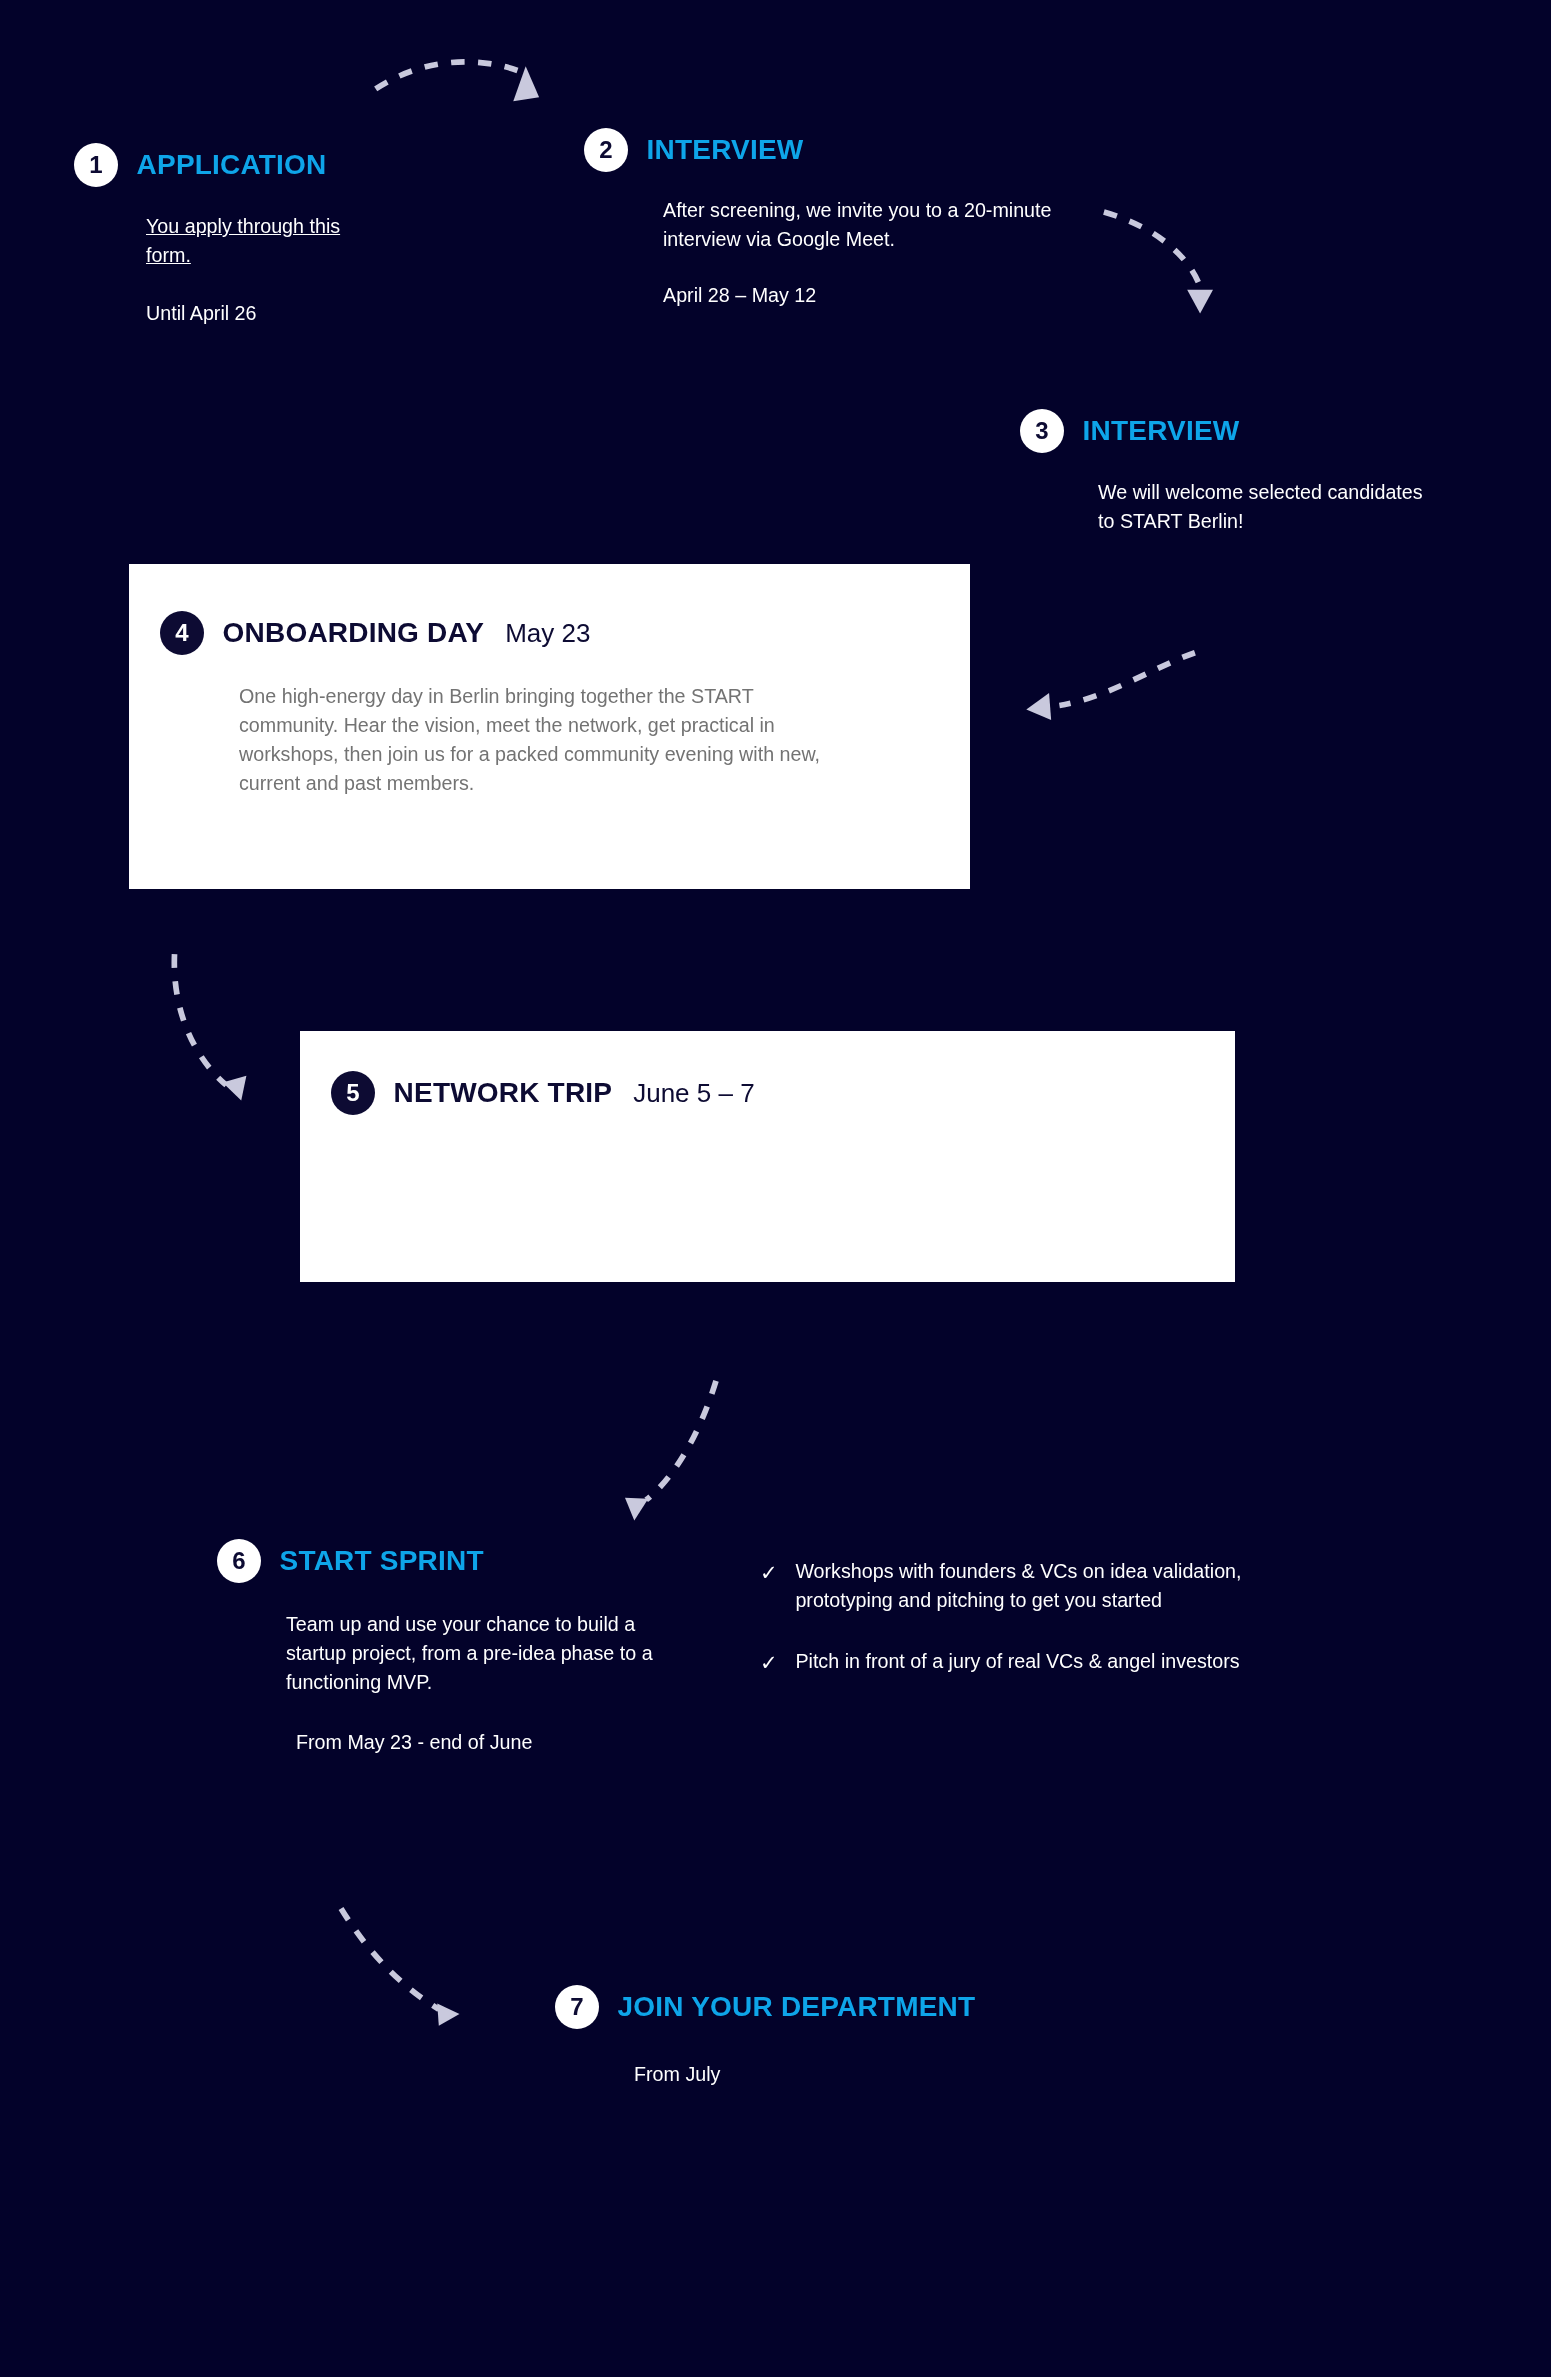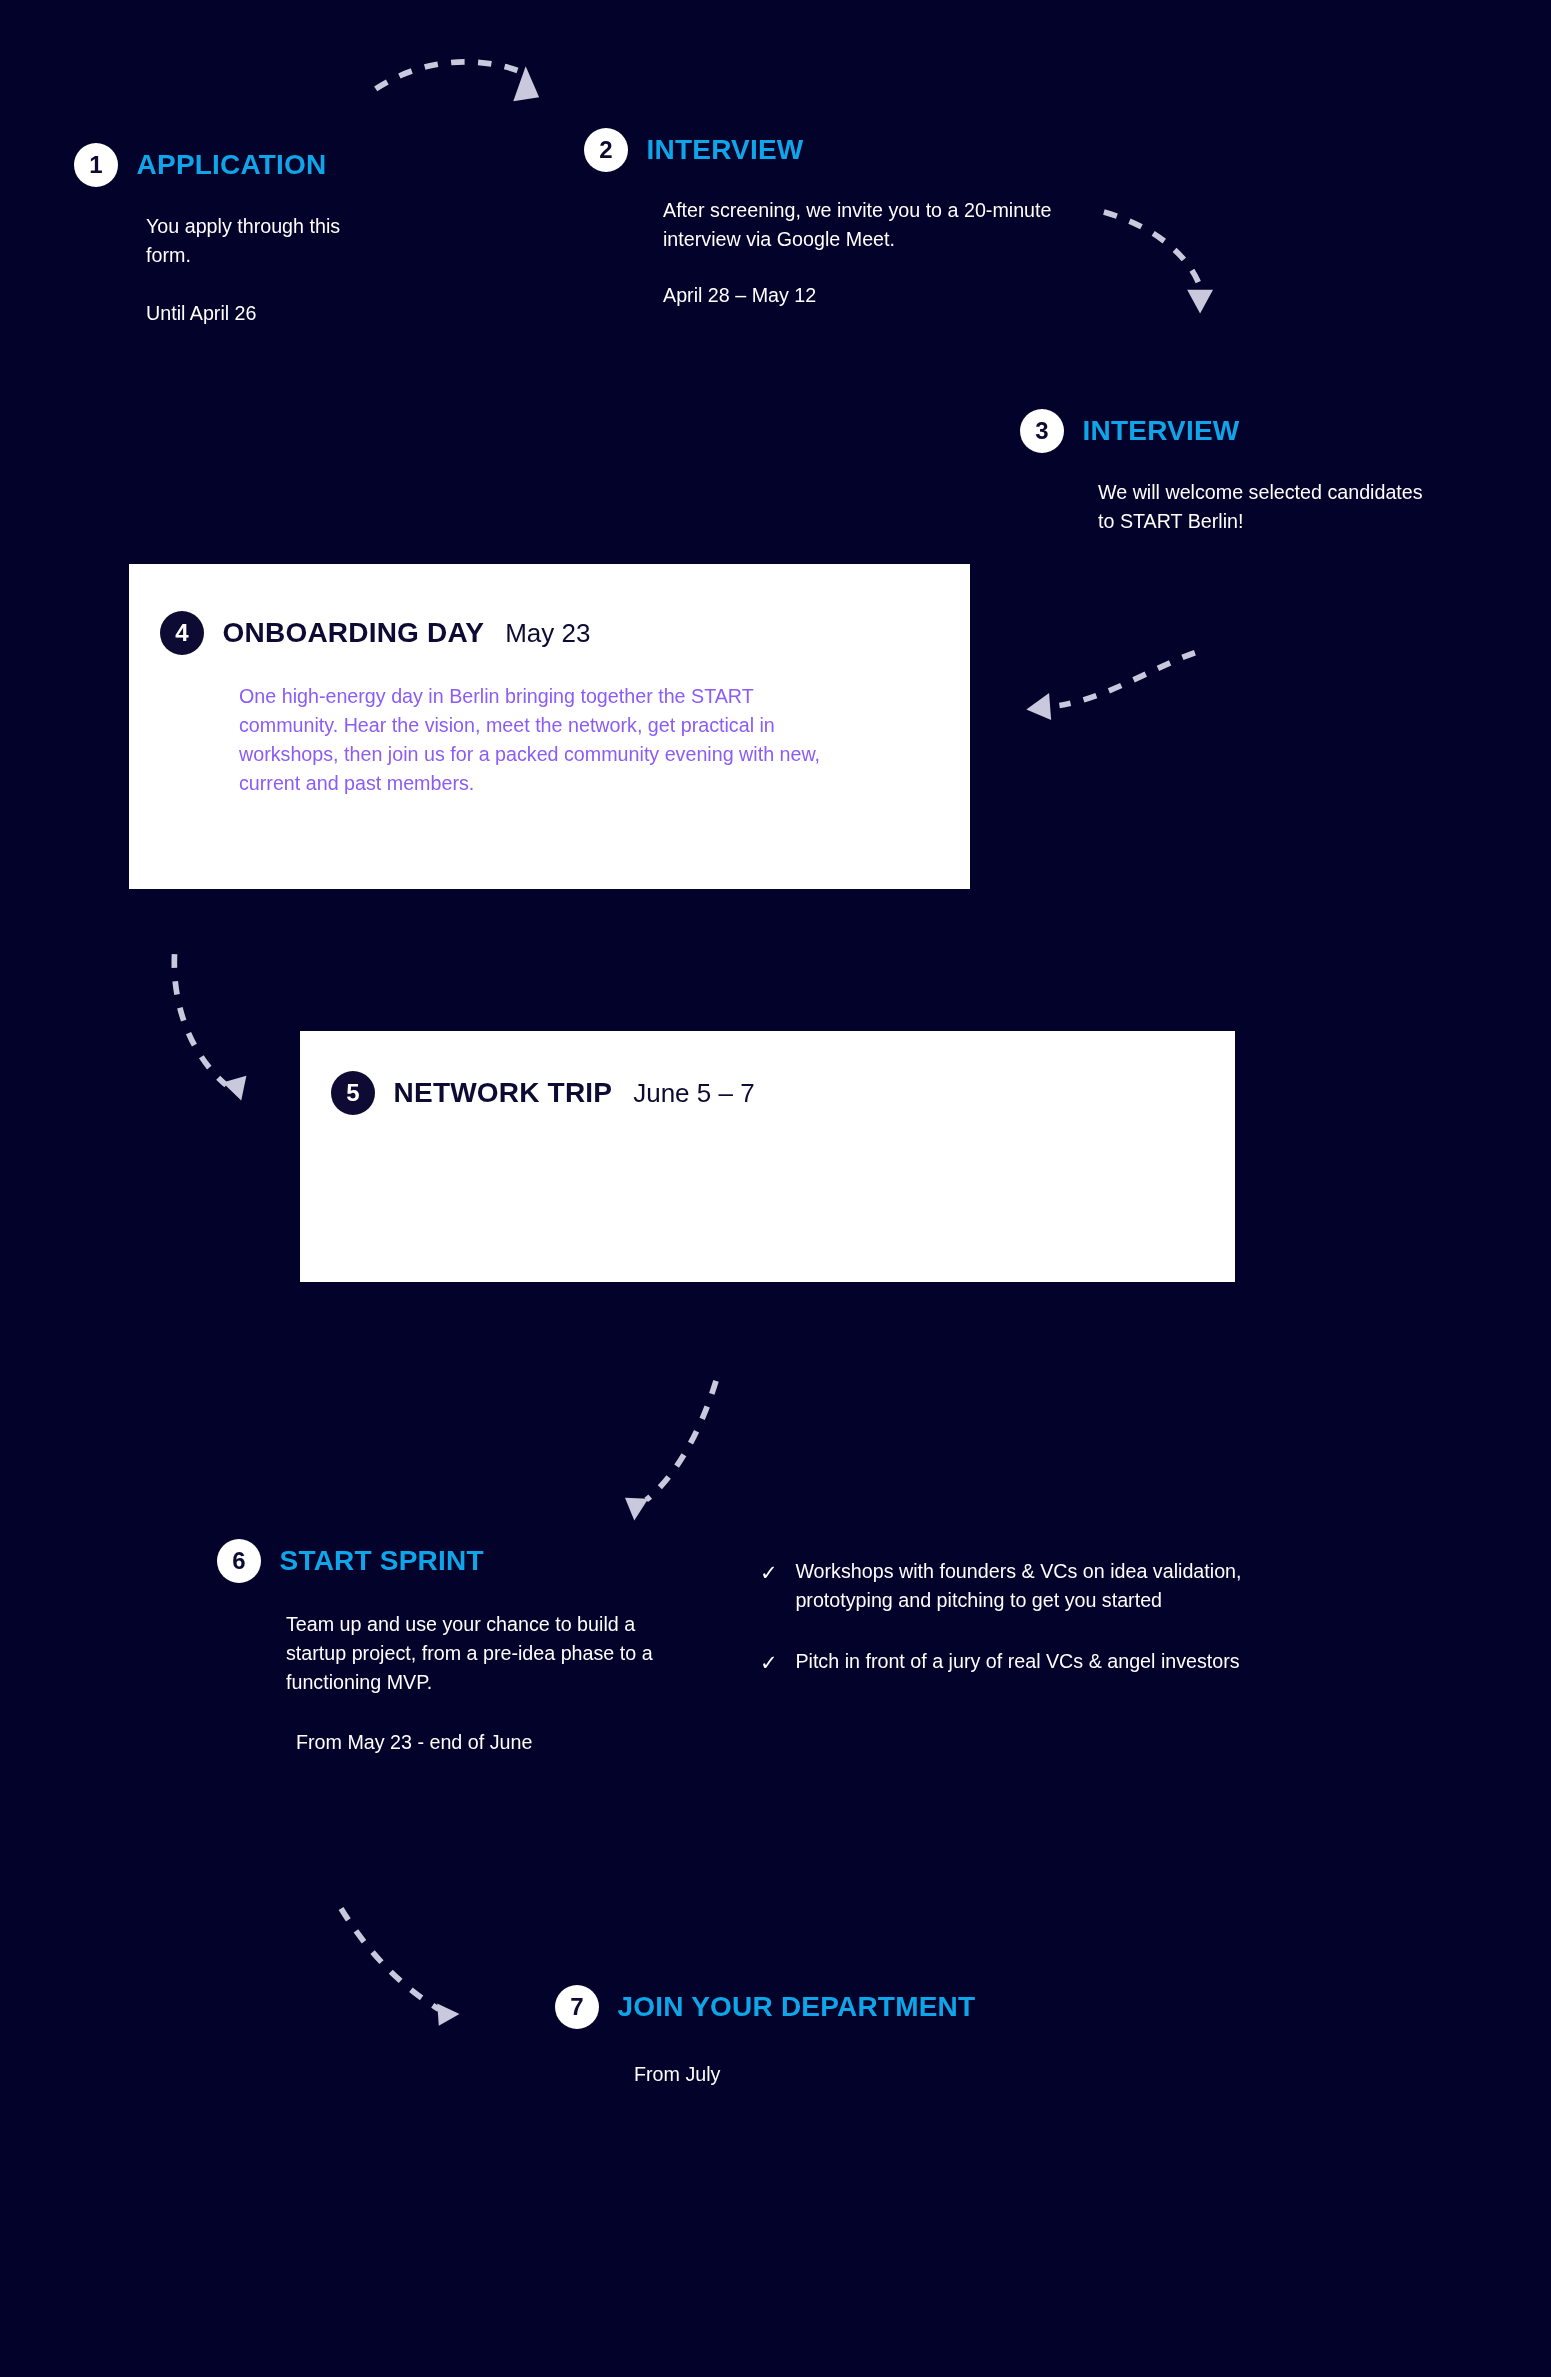--- a/index.html
+++ b/index.html
@@ -77,21 +77,21 @@
     color: #ffffff;
     font-weight: 400;
   }
 
   
   .card {
     position: absolute;
     background: #ffffff;
   }
   .card .step-title { color: #0d0b33; }
-  .card .step-body  { color: #8b5cf6; }
+  .card .step-body  { color: #737373; }
 
   
   .check-list {
     position: absolute;
   }
   .check-item {
     display: flex;
     align-items: flex-start;
     margin-bottom: 32px;
   }
@@ -131,21 +131,21 @@
       <polygon points="1253,2898 1226,2940 1208,2896"></polygon>
       <polygon points="845,3874 888,3894 848,3917"></polygon>
     </g>
   </svg>
 
   <div class="step" style="left:74px; top:143px; width:362px;">
     <div class="step-head">
       <div class="num-circle">1</div>
       <div class="step-title">APPLICATION</div>
     </div>
-    <div class="step-body" style="margin-left:72px; margin-top:25px; width:222px;">You apply through this form.</div>
+    <div class="step-body" style="margin-left:72px; margin-top:25px; width:222px;text-decoration:underline;">You apply through this form.</div>
     <div class="step-date" style="margin-left:72px; margin-top:29px;">Until April 26</div>
   </div>
 
   <div class="step" style="left:584px; top:128px; width:466px;">
     <div class="step-head">
       <div class="num-circle">2</div>
       <div class="step-title">INTERVIEW</div>
     </div>
     <div class="step-body" style="margin-left:79px; margin-top:24px; width:391px;">After screening, we invite you to a 20-minute interview via Google Meet.</div>
     <div class="step-date" style="margin-left:79px; margin-top:27px;">April 28 – May 12</div>

